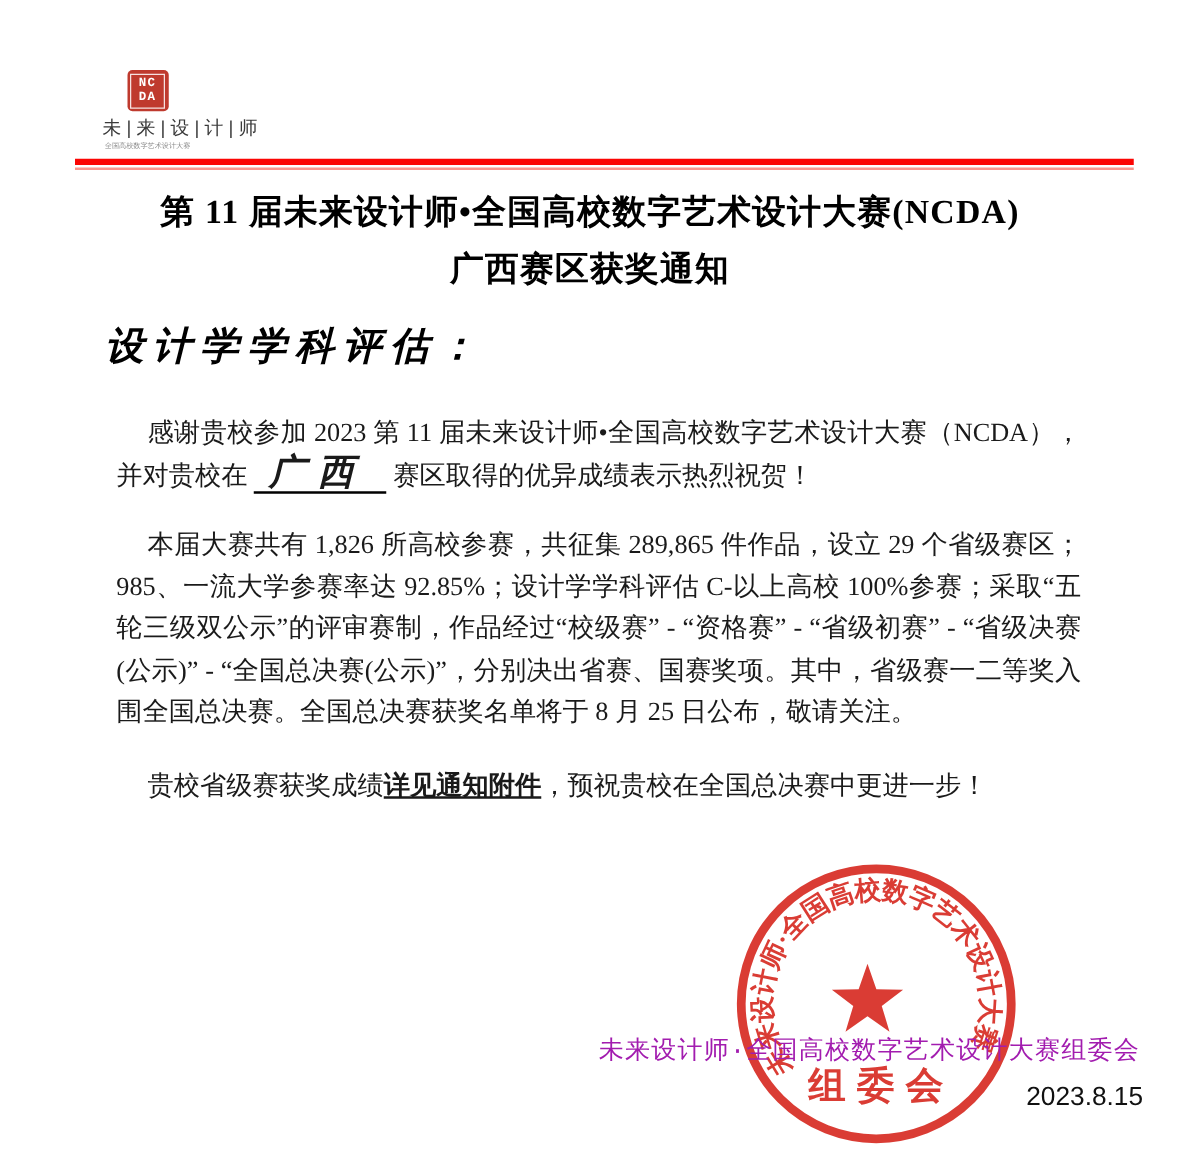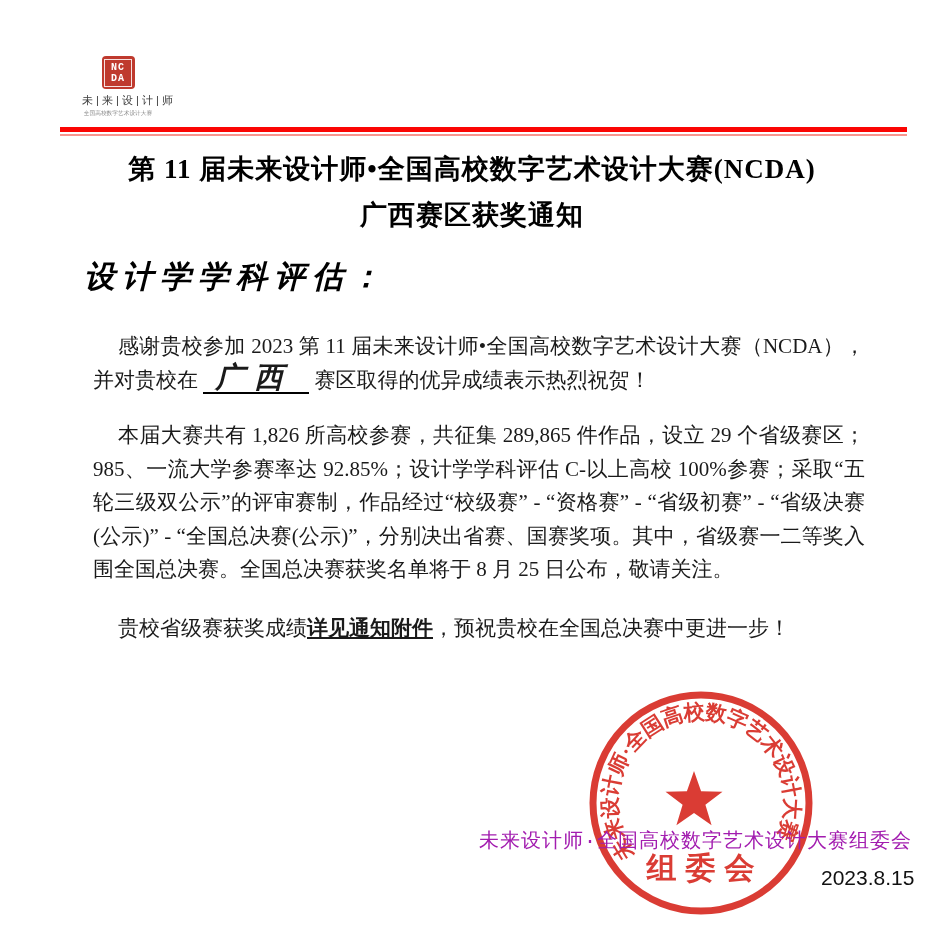--- a/index.html
+++ b/index.html
@@ -8,21 +8,21 @@
   .page { position:relative; width:944px; height:928px; background:#ffffff; }
 
   
   .logo-block { position:absolute; left:82px; top:56px; width:72px; text-align:center; }
   .logo-square { width:33px; height:33px; margin:0 auto; background:#bf3a2e;
                  border-radius:4px; display:flex; align-items:center; justify-content:center; }
   .logo-inner { border:1px solid rgba(255,255,255,.85); width:26px; height:26px;
                 display:flex; flex-direction:column; align-items:center; justify-content:center;
                 color:#ffffff; font-family:"Liberation Mono", monospace;
                 font-size:10px; font-weight:bold; line-height:11px; letter-spacing:1px; }
-  .logo-cn  { margin-top:4px; font-size:11px; color:#3a3a3a; white-space:nowrap;
+  .logo-cn  { margin-top:4px; font-size:15px; color:#3a3a3a; white-space:nowrap;
               font-family:"Liberation Sans", sans-serif; }
   .logo-sub { margin-top:1px; font-size:6px; color:#8a8a8a; white-space:nowrap;
               transform:scale(.95); transform-origin:center top;
               font-family:"Liberation Sans", sans-serif; }
 
   .org-title { position:absolute; left:70px; right:30px; top:56px; text-align:center;
                color:#fe0000; font-size:36px; line-height:44px; font-weight:bold;
                letter-spacing:2px; white-space:nowrap; }
 
   .rule-thick { position:absolute; left:60px; width:847px; top:127px; height:5px; background:#fb0503; }

